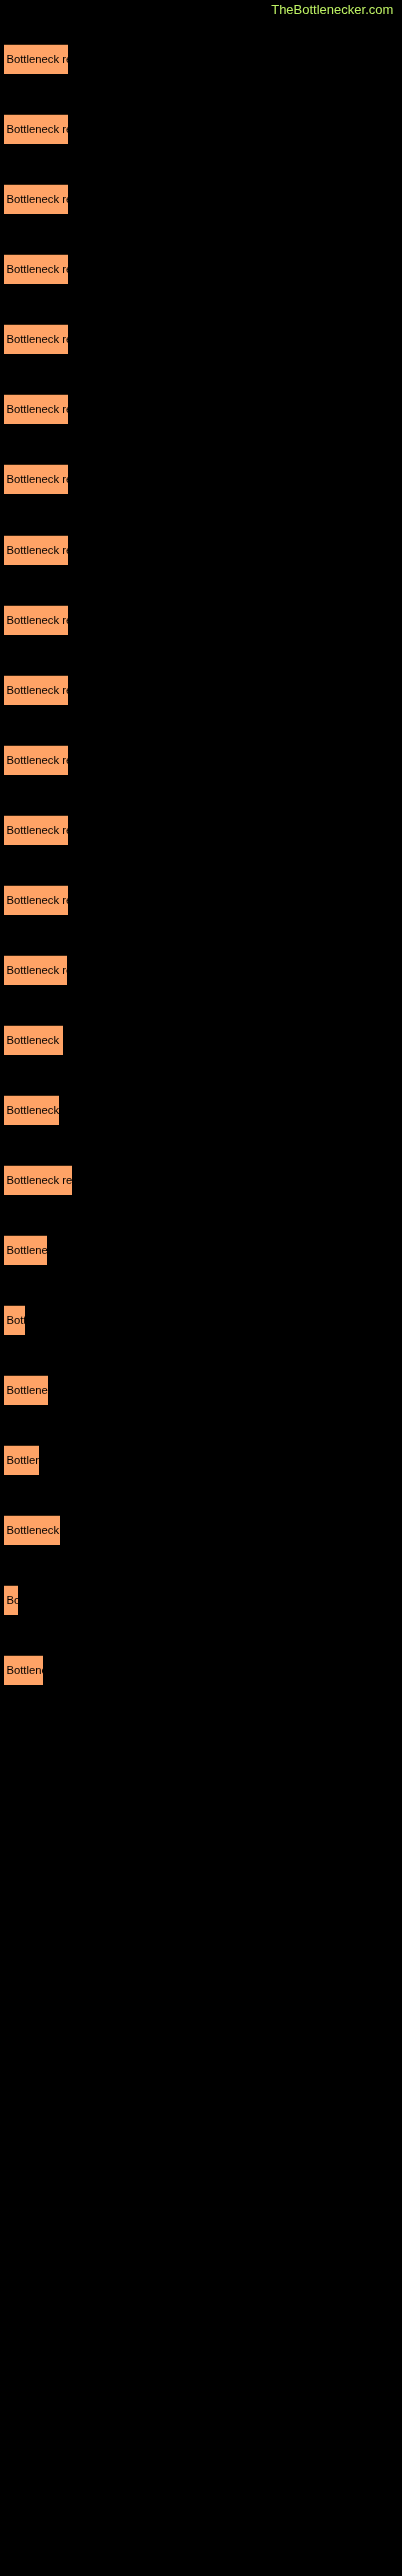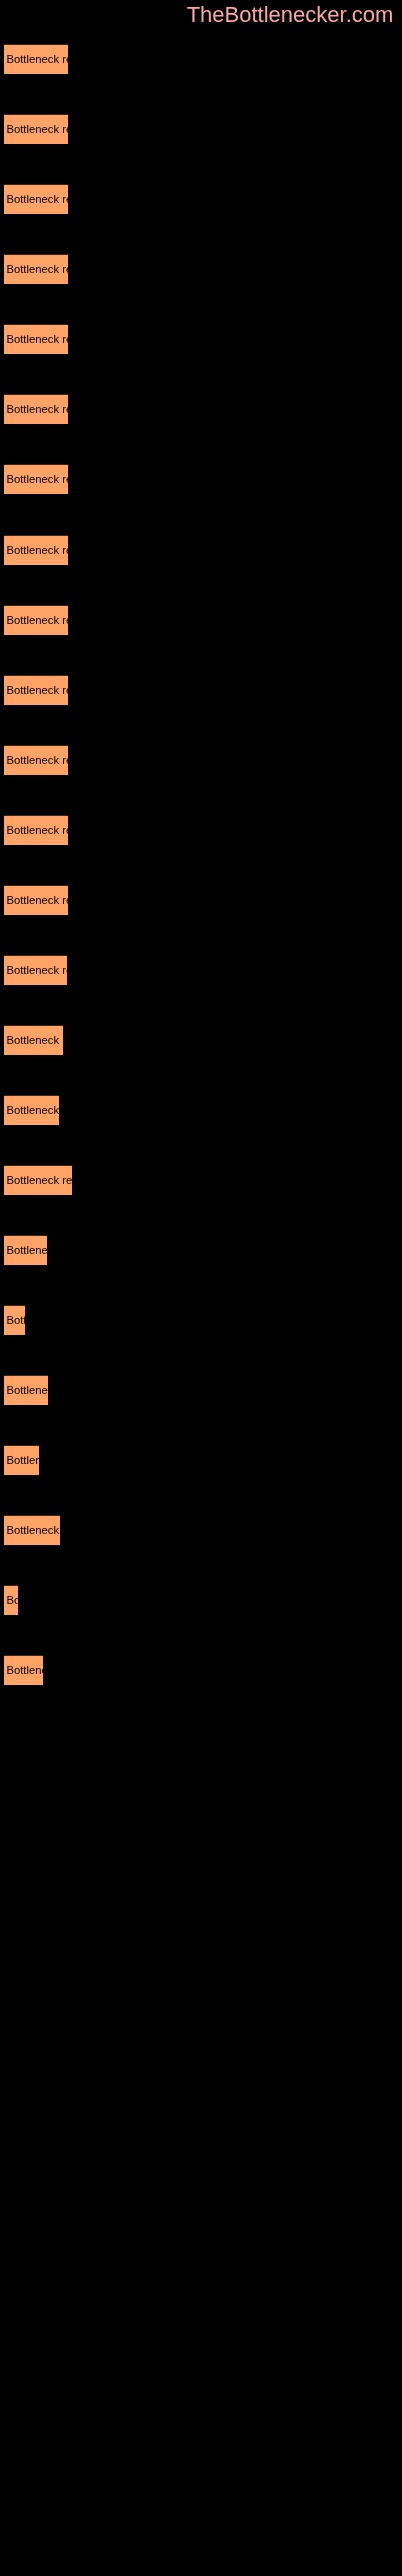--- a/index.html
+++ b/index.html
@@ -19,22 +19,22 @@
     left: 0; top: 0;
     width: 403px;
     height: 2576px;
     background: #000000;
   }
   #site-title {
     position: absolute;
     right: 9.7px;
     top: 1.6px;
     font-family: "Liberation Sans", sans-serif;
-    font-size: 22px;
-    color: #fca5a5;
+    font-size: 13px;
+    color: #bef264;
     letter-spacing: 0px;
     white-space: nowrap;
     user-select: none;
   }
   #bars-layer {
     position: absolute;
     left: 0;
     top: 0;
     width: 403px;
     height: 2576px;

